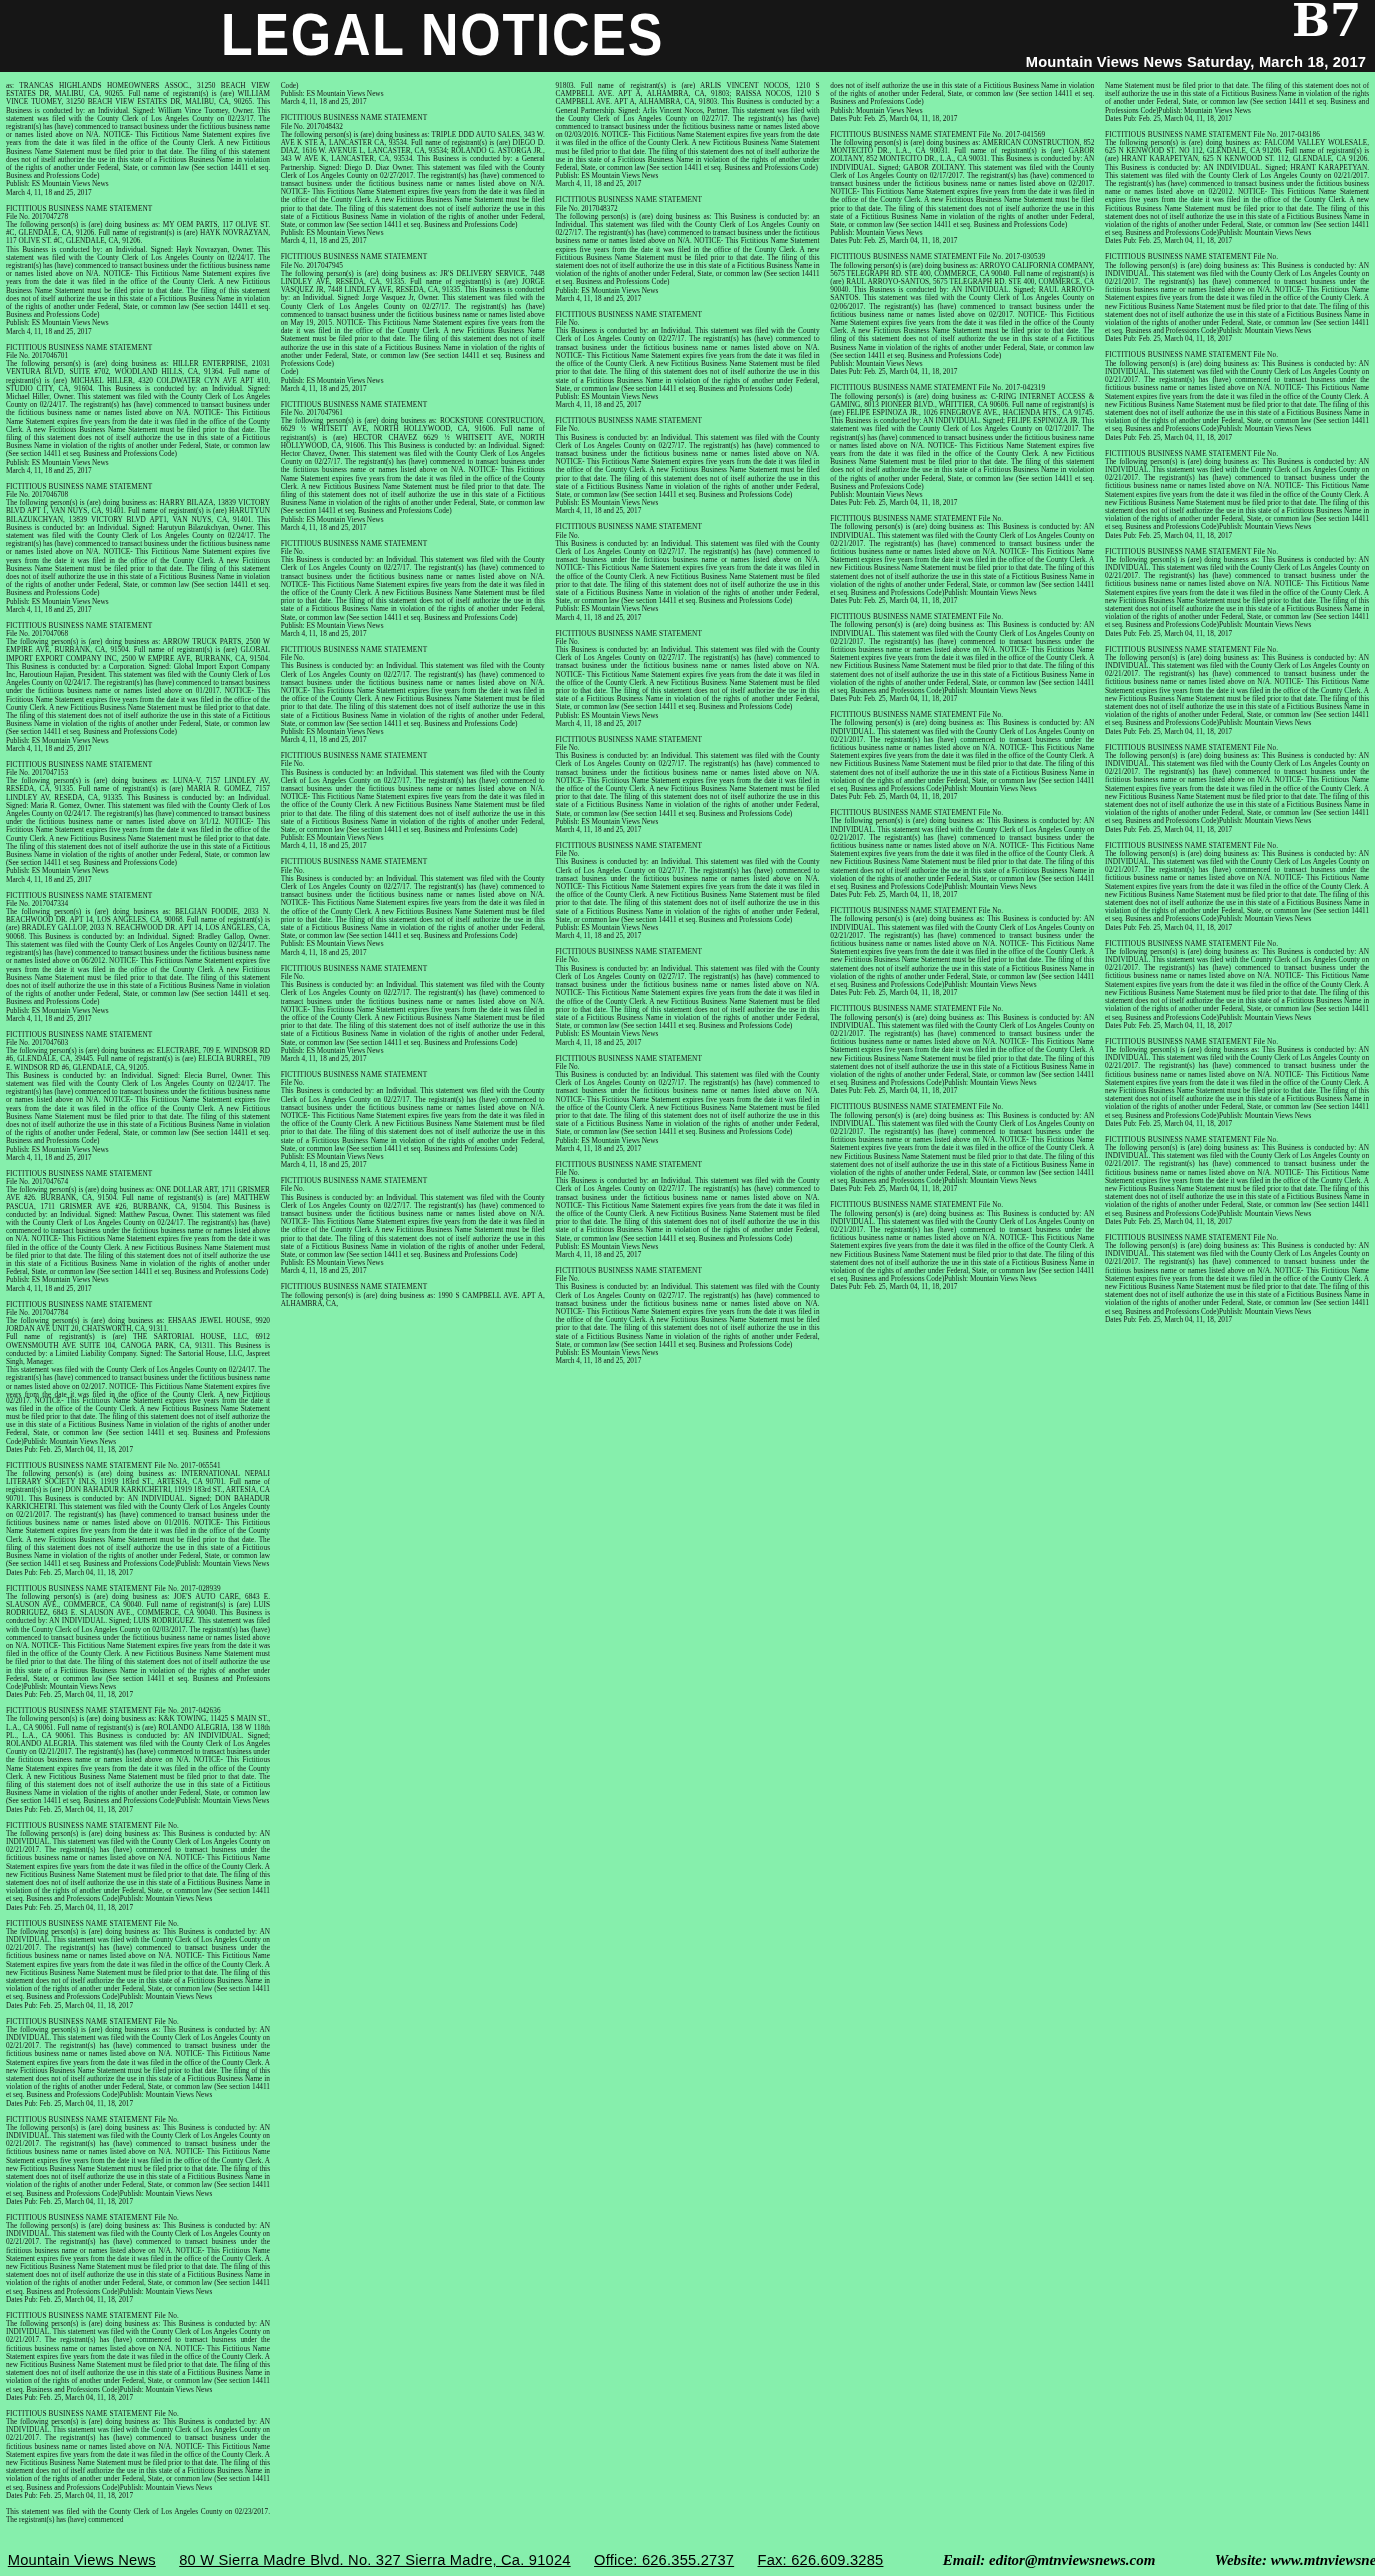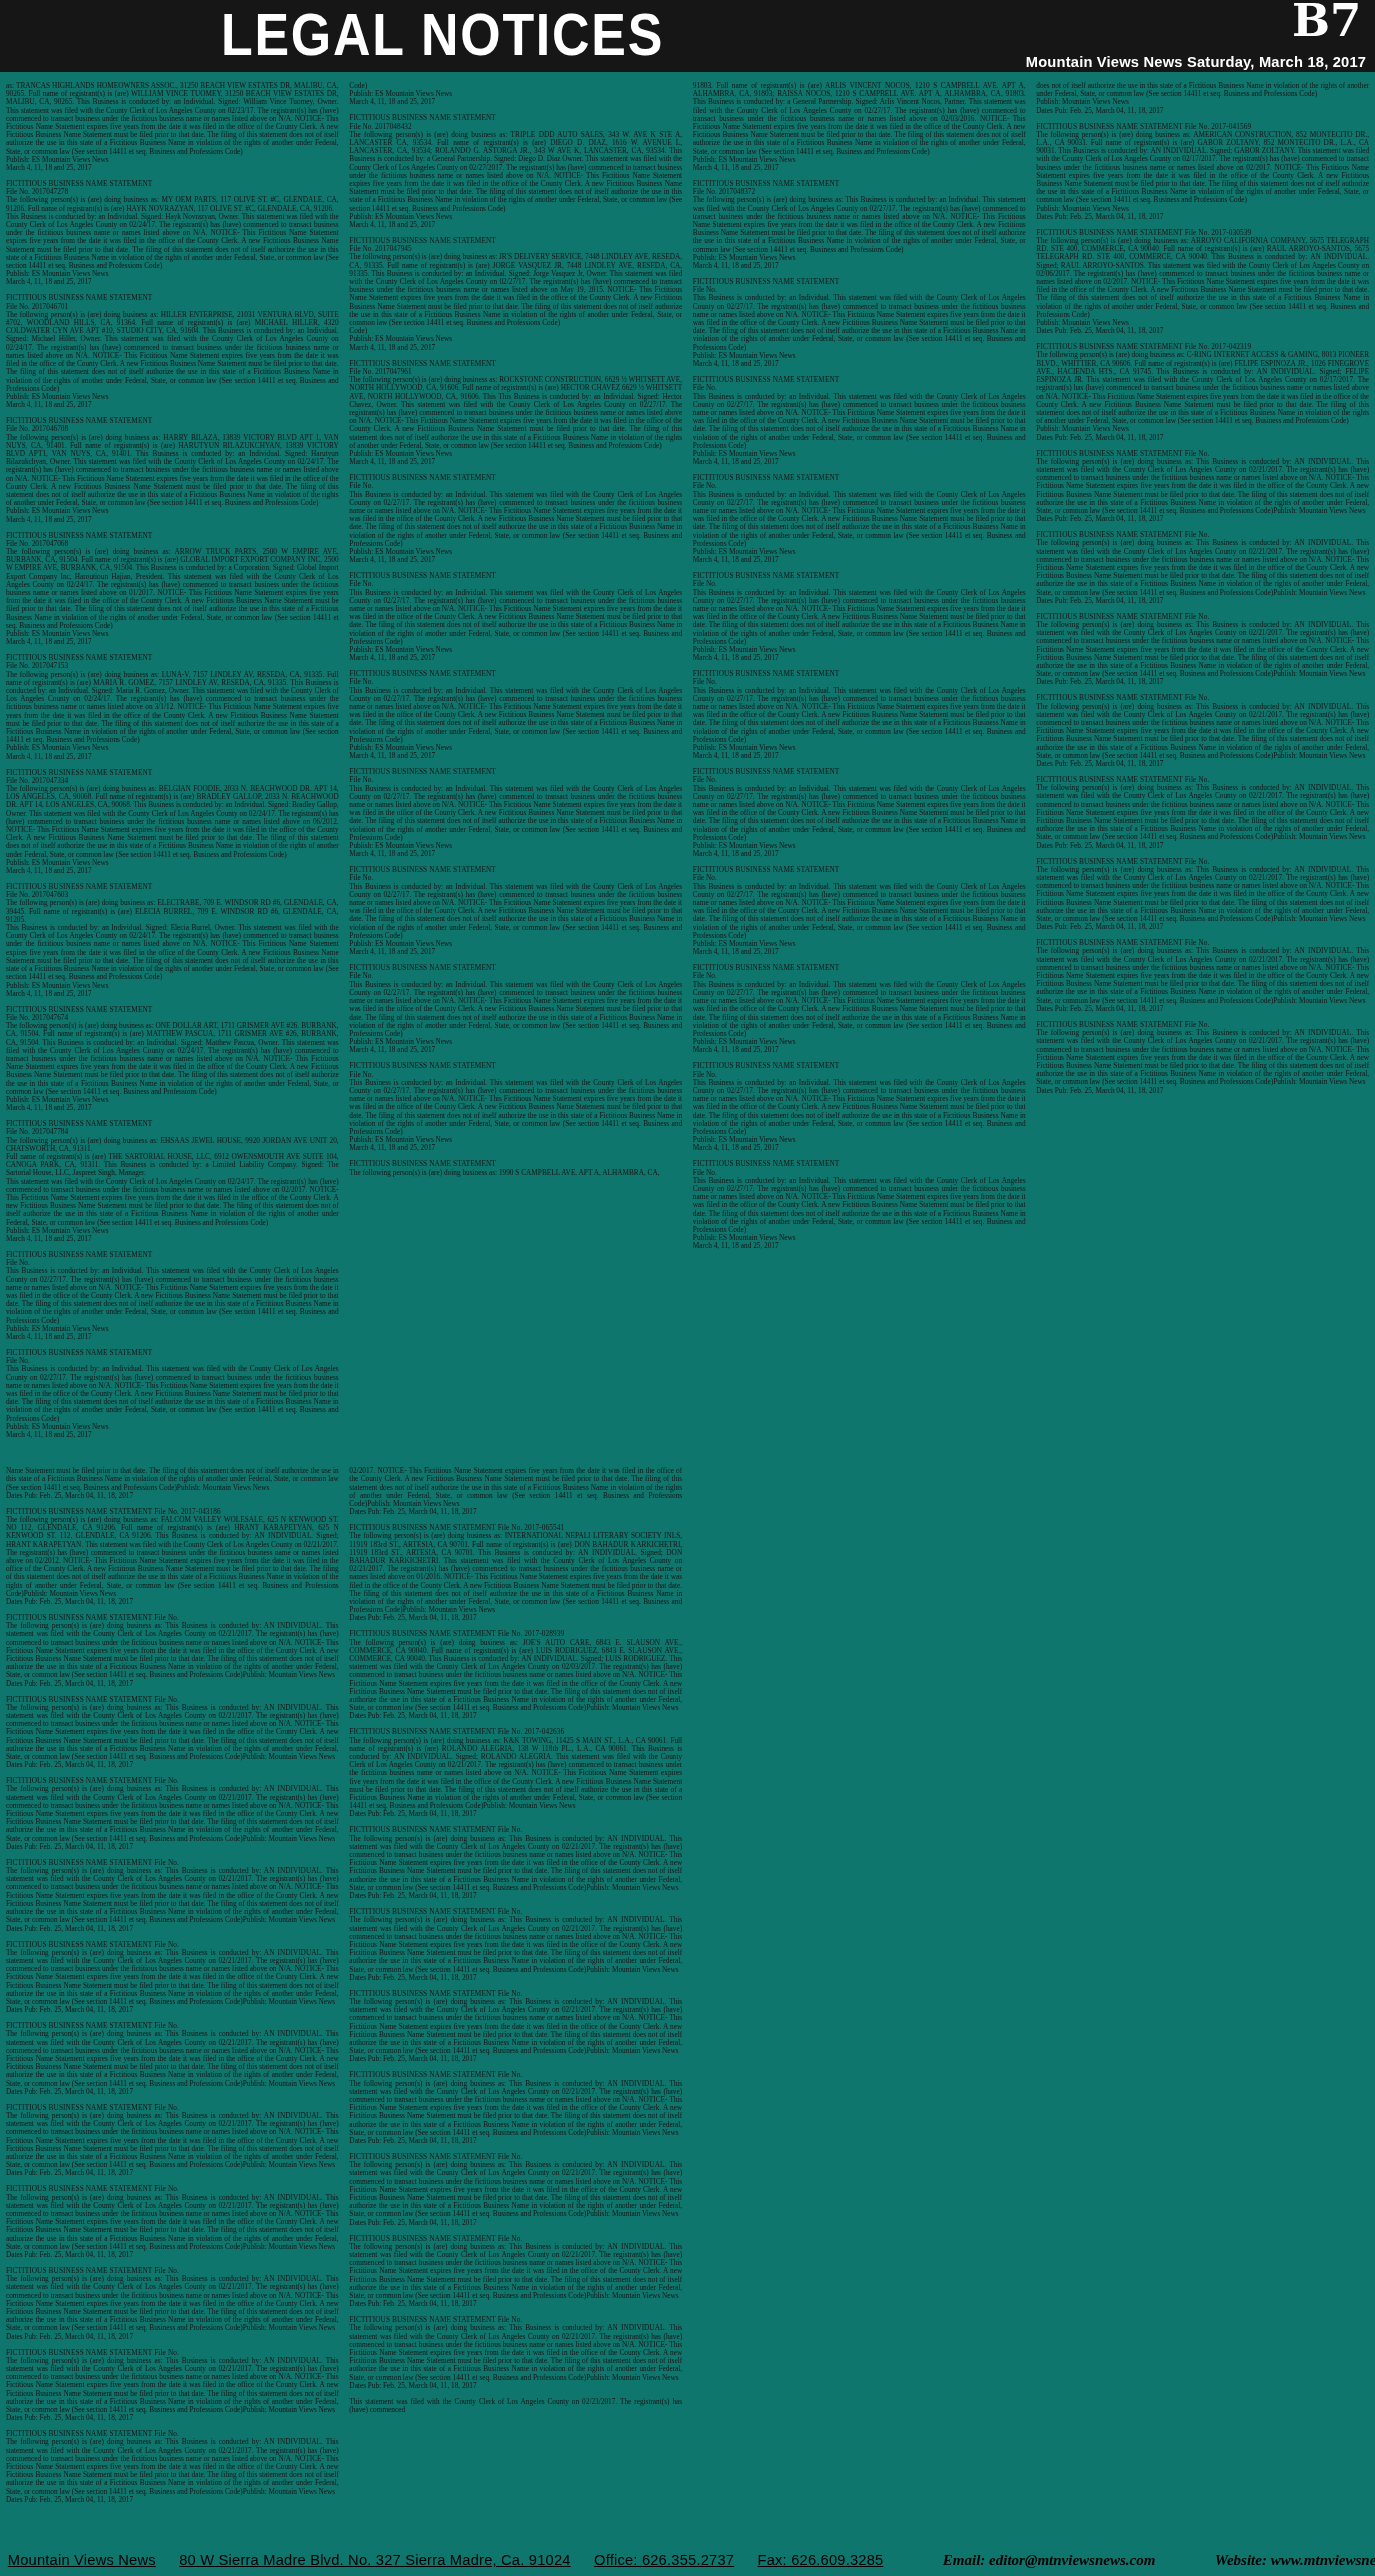--- a/index.html
+++ b/index.html
@@ -1,27 +1,27 @@
 <!DOCTYPE html>
 <html><head>
 <meta charset="utf-8">
 <style>
   html,body{margin:0;padding:0;background:#888;}
-  .page{position:relative;width:1375px;height:2576px;background:#0f766e;margin:0 auto;overflow:hidden;
+  .page{position:relative;width:1375px;height:2576px;background:#86efac;margin:0 auto;overflow:hidden;
         font-family:"Liberation Serif",serif;color:#141414;}
   
   .masthead{position:absolute;top:0;left:0;right:0;height:72px;background:#161616;color:#fff;}
   .mast-title{position:absolute;left:221px;top:1px;line-height:68px;
       font-family:"Liberation Sans",sans-serif;font-weight:700;font-size:59px;letter-spacing:2px;
       transform:scaleX(.88) scaleY(1.02);transform-origin:left center;white-space:nowrap;}
   .mast-pageno{position:absolute;right:13.7px;top:-3.9px;font-family:"DejaVu Serif",serif;font-weight:700;font-size:45px;line-height:1.1;}
   .mast-dateline{position:absolute;right:8.8px;bottom:2px;font-family:"Liberation Sans",sans-serif;font-weight:700;font-size:14.7px;letter-spacing:0.2px;padding-left:40px;}
   
   .body-grid{position:absolute;top:82px;left:5.9px;right:5.9px;height:2450px;overflow:hidden;
-      display:grid;grid-template-columns:repeat(4,1fr);column-gap:10.7px;}
+      display:grid;grid-template-columns:repeat(5,1fr);column-gap:10.7px;}
   .col{overflow:hidden;font-size:7.3px;line-height:8.2px;text-align:justify;}
   .col p{margin:0;}
   .notice{margin-bottom:7.8px;}
   .nh{letter-spacing:0.1px;}
   
   .footer{position:absolute;left:7.8px;right:7.8px;bottom:6.8px;display:flex;align-items:baseline;gap:23.4px;
       font-family:"Liberation Sans",sans-serif;font-size:14.7px;white-space:nowrap;color:#000;}
   .footer .it{font-family:"Liberation Serif",serif;font-style:italic;font-weight:700;font-size:15px;margin-left:36px;}
   .footer .sp{letter-spacing:0.2px;text-decoration:underline;}
 </style>

